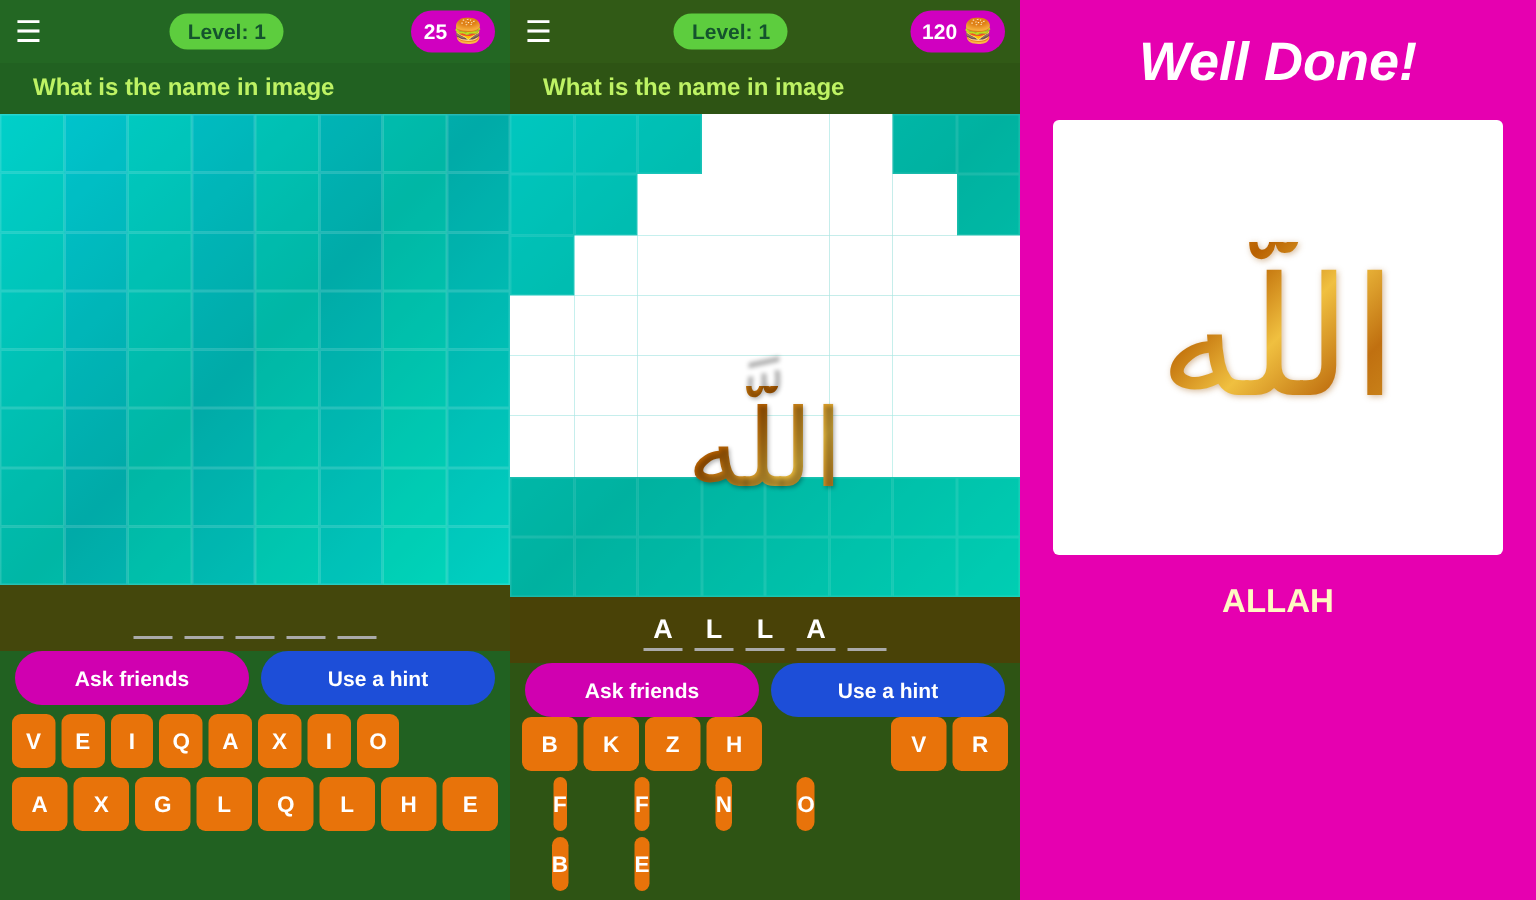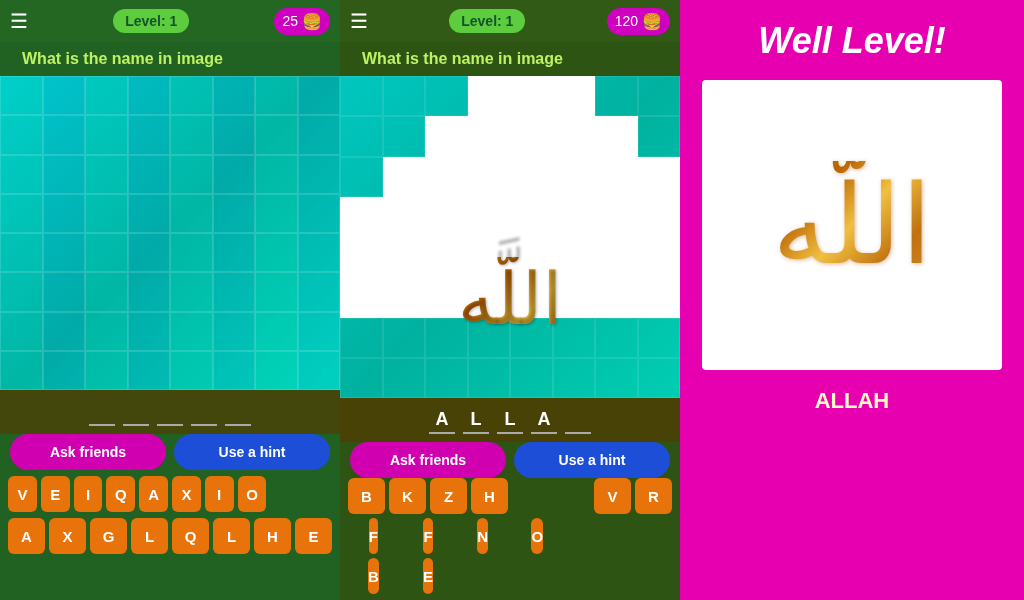--- a/index.html
+++ b/index.html
@@ -49,21 +49,21 @@
       background: #5dcd3e;
       color: #14532d;
       font-weight: bold;
       font-size: 14px;
       padding: 4px 12px;
       border-radius: 20px;
     }
     .coins-badge {
       background: #d000c0;
       color: white;
-      font-weight: normal;
+      font-weight: bold;
       font-size: 14px;
       padding: 4px 8px;
       border-radius: 20px;
       display: flex;
       align-items: center;
       gap: 4px;
     }
     .coins-icon { font-size: 16px; }
 
     
@@ -519,18 +519,18 @@
       <button class="letter-btn">N</button>
       <button class="letter-btn">O</button>
       <button class="letter-btn" style="visibility: hidden;"></button>
       <button class="letter-btn" style="visibility: hidden;"></button>
       <button class="letter-btn">B</button>
       <button class="letter-btn">E</button>
     </div>
 </div>
 
 <div class="panel-3">
-  <div class="well-done-title">Well Level!</div>
+  <div class="well-done-title">Well Done!</div>
   <div class="answer-image-box">
     <span class="allah-big">اللَّه</span>
   </div>
   <div class="answer-label">ALLAH</div>
 </div>
 
 </body></html>

